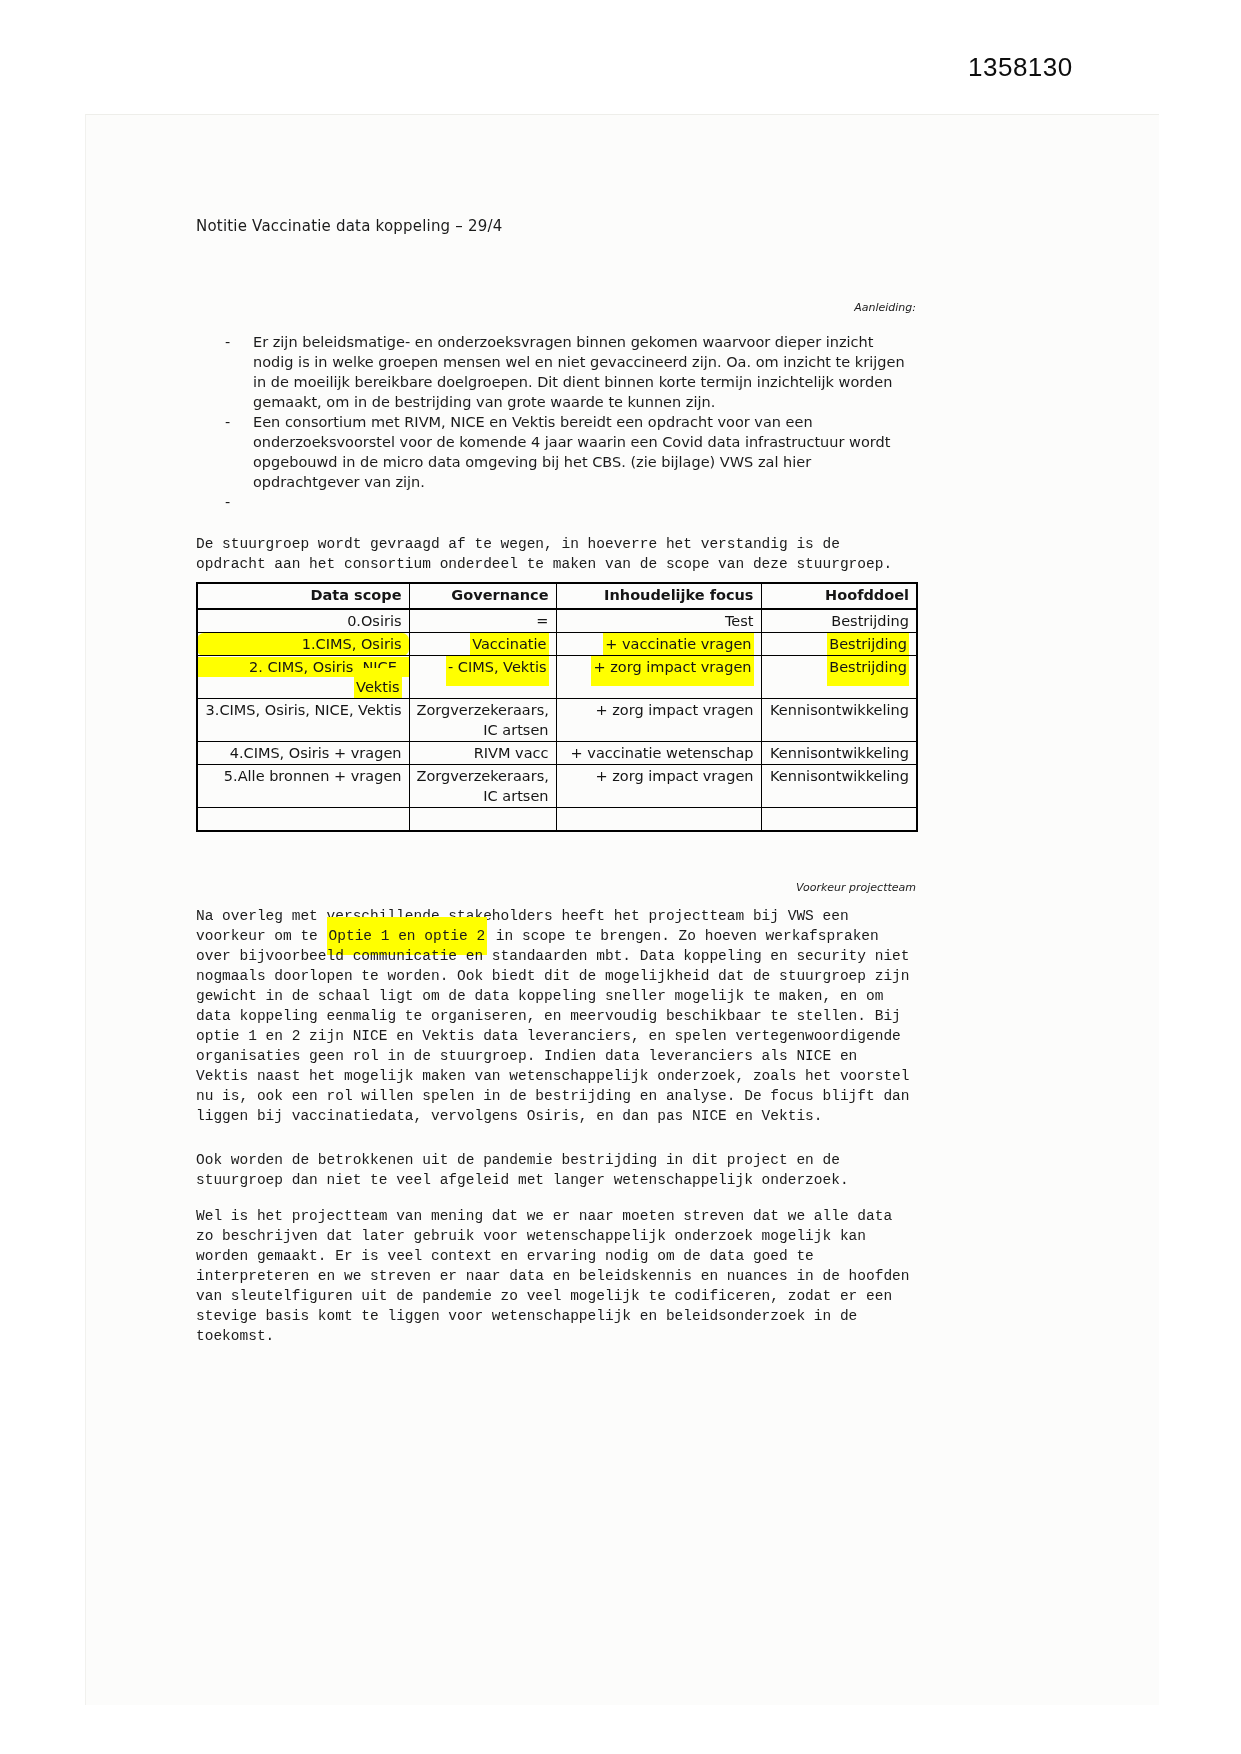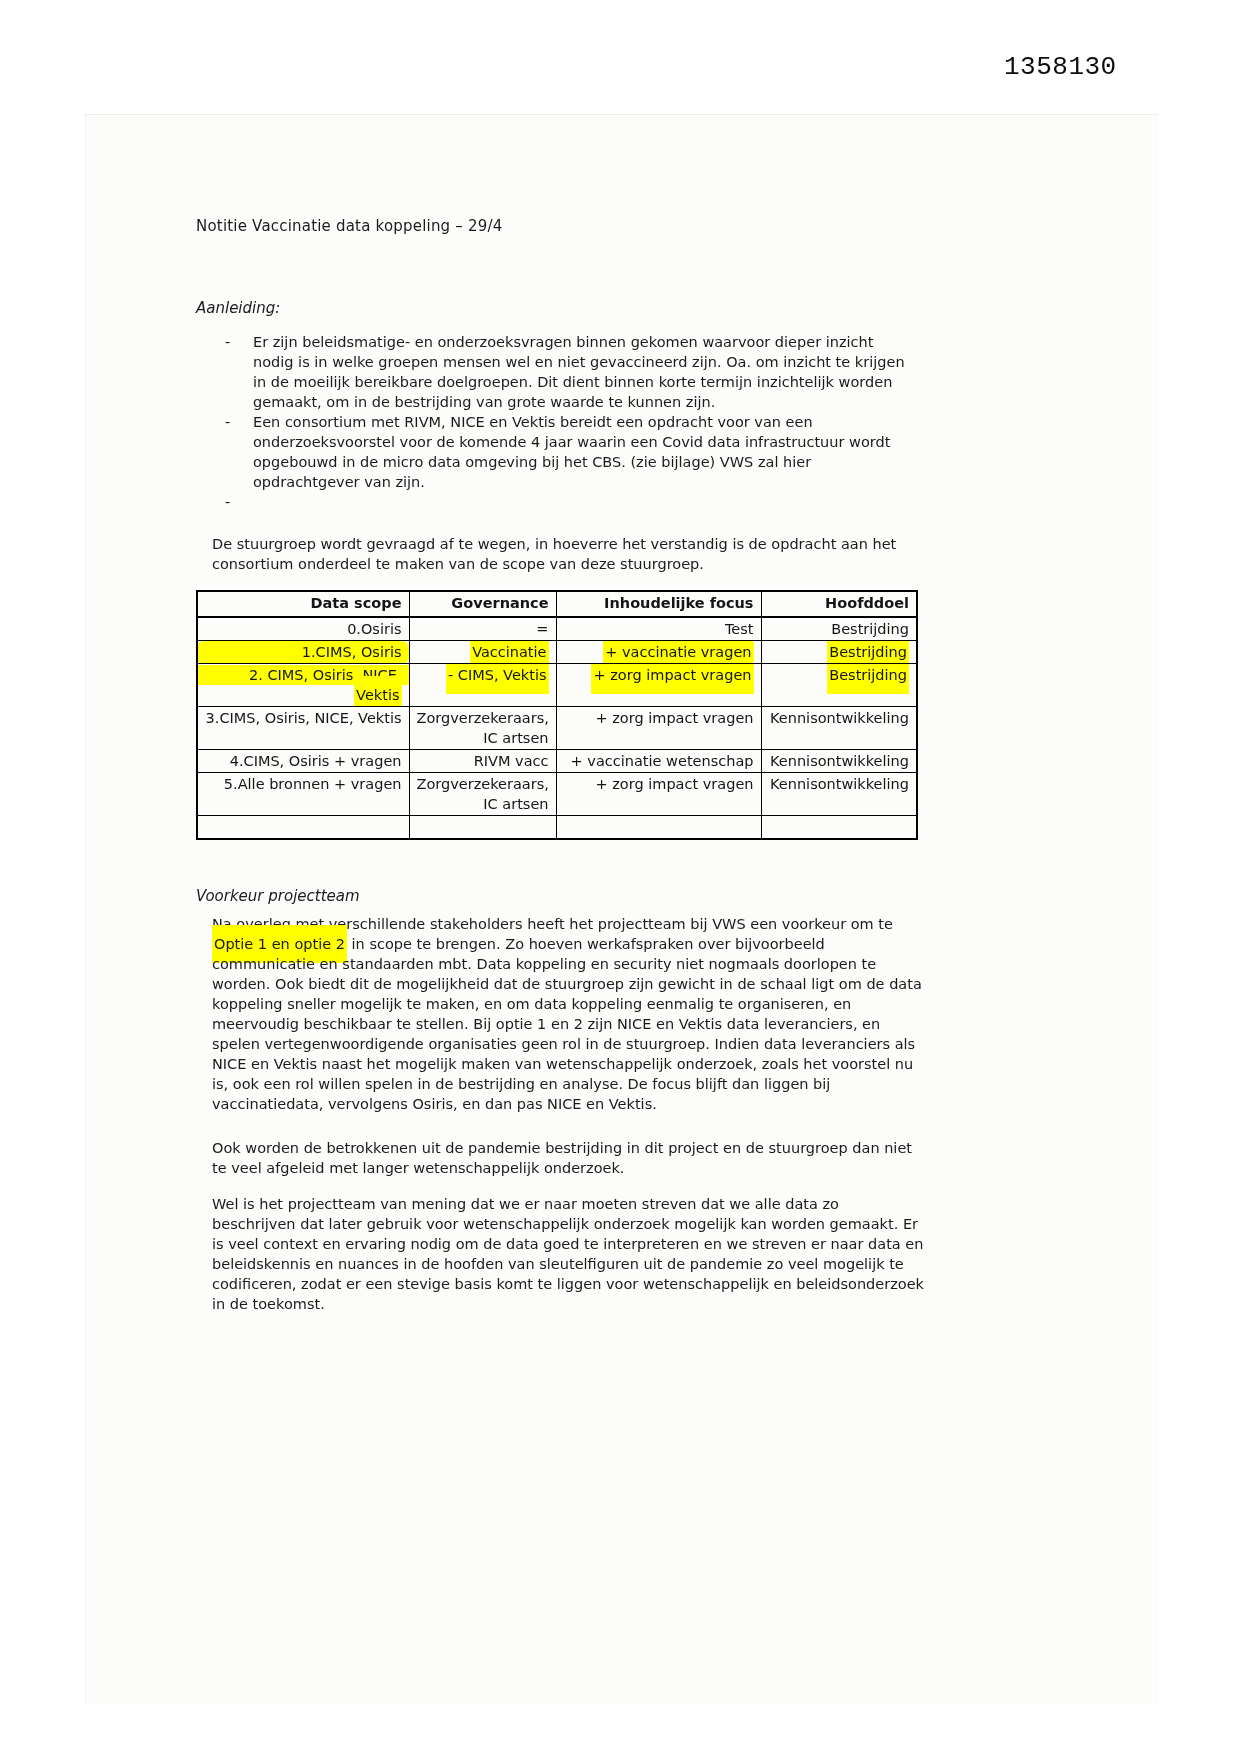--- a/index.html
+++ b/index.html
@@ -9,33 +9,33 @@
     font-family:"DejaVu Sans","Liberation Sans",sans-serif;
     color:#1b1b1b;
     -webkit-font-smoothing:antialiased;
   }
   .page { position:relative; width:1241px; height:1754px; background:#ffffff; overflow:hidden; }
   .scan-area {
     position:absolute; left:85px; top:114px; width:1073px; height:1590px;
     background:#fcfcfb; border-top:1px solid #eeeeea; border-left:1px solid #f1f1ee;
   }
   .ref {
-    position:absolute; top:52px; left:1004px;
-    font-family:Liberation Mono, monospace;
+    position:absolute; top:52px; left:968px;
+    font-family:Liberation Sans, sans-serif;
     font-size:26px; color:#0d0d0d; letter-spacing:0.5px;
   }
   .content { position:absolute; left:196px; top:216px; width:720px; font-size:14.5px; line-height:20px; }
   .title { margin:0; font-size:15px; font-weight:normal; letter-spacing:0.2px; }
-  .heading-italic { font-style:italic; font-size:15px; }
+  .heading-italic { font-style:italic; font-size:11px;text-align:right; }
   .h-aanleiding { margin-top:62px; }
   .bullets { margin-top:14px; }
   .bullet { display:flex; }
   .marker { width:28px; margin-left:29px; flex:none; }
   .btext { width:652px; }
-  p { margin:16px; width:715px; }
+  p { margin:0; width:715px;font-family:Liberation Mono, monospace; }
   .p1 { margin-top:22px; }
   .p2 { margin-top:14px; }
   table.options {
     margin-top:8px; width:720px; border-collapse:collapse;
     border:2px solid #000; table-layout:fixed;
     font-size:14.5px; line-height:20px; color:#151515;
   }
   table.options th, table.options td {
     border:1px solid #000; padding:1px 7px; vertical-align:top; text-align:right;
     overflow:hidden;

